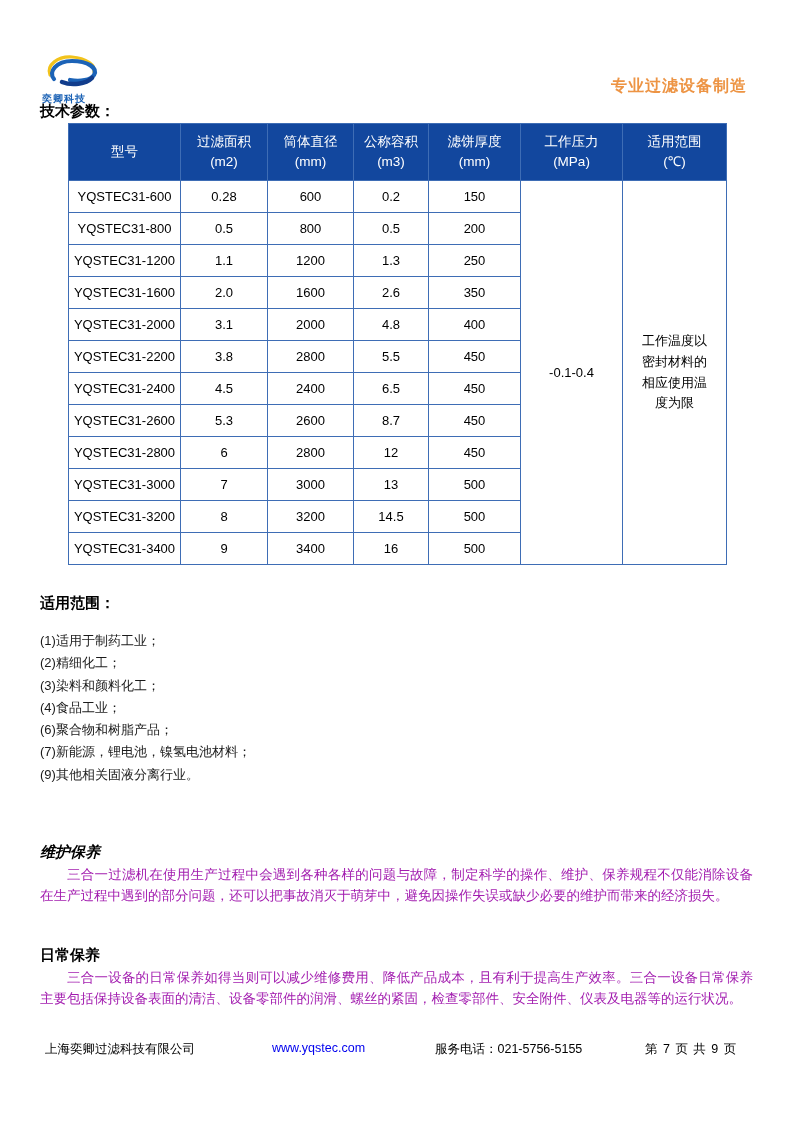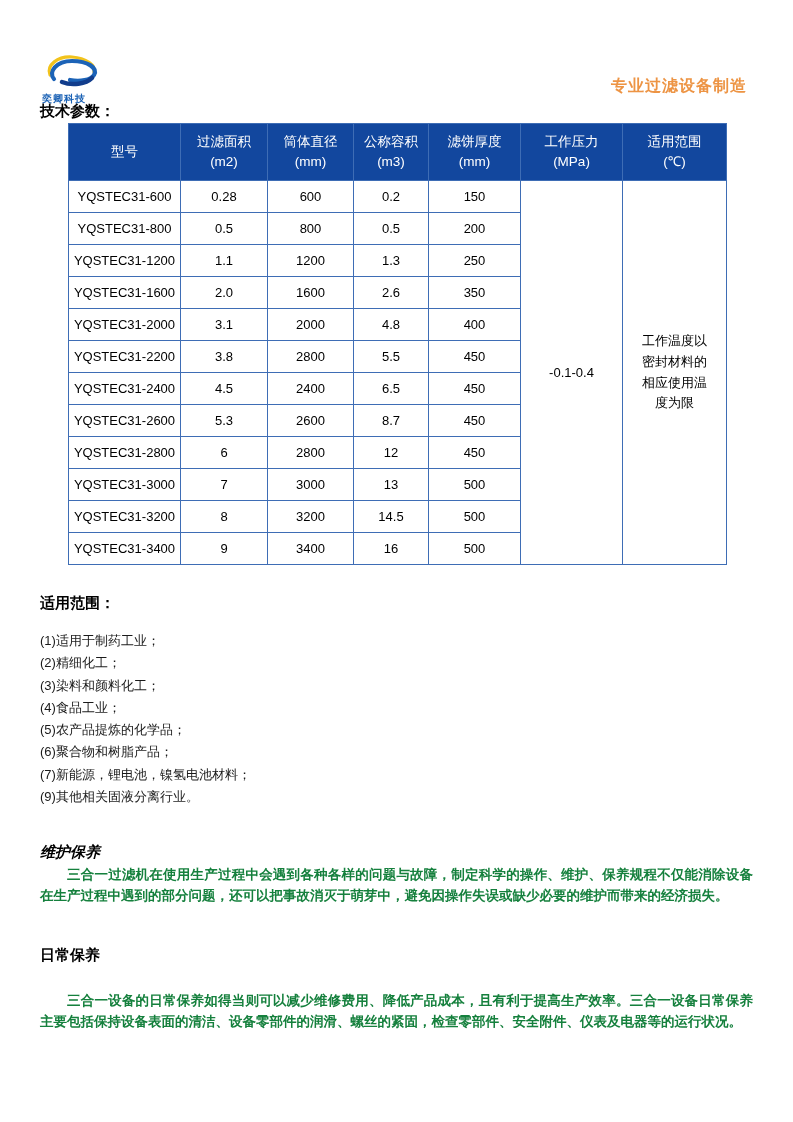--- a/index.html
+++ b/index.html
@@ -27,24 +27,24 @@
     height:57px; font-size:13.5px; line-height:1.45;
   }
   .param-table tbody td { height:32px; font-size:13px; background:#ffffff; }
   .merged-note { font-size:13px; line-height:1.6; padding:10px 14px; }
   
   .scope-list { position:absolute; left:40px; top:630px; font-size:13px; color:#1a1a1a; }
   .scope-list .list-item { height:22.3px; line-height:22.3px; white-space:nowrap; }
   
   .body-para {
     position:absolute; left:40px; width:713px;
-    font-size:13.5px; line-height:21px; text-align:justify; text-indent:2em; color:#15803d;font-weight:bold;
+    font-size:13.5px; line-height:21px; text-align:justify; text-indent:2em; color:#a21caf;
   }
   #maint-para { top:864px; }
-  #daily-para { top:990px; }
+  #daily-para { top:967px; }
   
   .footer { position:absolute; left:0; top:1041px; width:793px; height:20px; font-size:12.5px; }
   .footer span, .footer a { position:absolute; white-space:nowrap; }
   .footer-company { left:45px; }
   .footer-site { left:272px; color:#0000ee; text-decoration:none; }
   .footer-phone { left:435px; }
   .footer-page { left:645px; letter-spacing:1px; }
 </style>
 </head>
 <body>
@@ -195,26 +195,31 @@
         </tr>
       </tbody>
   </table>
 
   <div class="sec-title" id="scope-title">适用范围：</div>
   <div class="scope-list">
       <div class="list-item">(1)适用于制药工业；</div>
       <div class="list-item">(2)精细化工；</div>
       <div class="list-item">(3)染料和颜料化工；</div>
       <div class="list-item">(4)食品工业；</div>
-      <div class="list-item">(5)农产品提炼的化学品；</div>
       <div class="list-item">(6)聚合物和树脂产品；</div>
       <div class="list-item">(7)新能源，锂电池，镍氢电池材料；</div>
       <div class="list-item">(9)其他相关固液分离行业。</div>
     </div>
 
   <div class="sec-title" id="maint-title">维护保养</div>
   <div class="body-para" id="maint-para">三合一过滤机在使用生产过程中会遇到各种各样的问题与故障，制定科学的操作、维护、保养规程不仅能消除设备在生产过程中遇到的部分问题，还可以把事故消灭于萌芽中，避免因操作失误或缺少必要的维护而带来的经济损失。</div>
 
   <div class="sec-title" id="daily-title">日常保养</div>
   <div class="body-para" id="daily-para">三合一设备的日常保养如得当则可以减少维修费用、降低产品成本，且有利于提高生产效率。三合一设备日常保养主要包括保持设备表面的清洁、设备零部件的润滑、螺丝的紧固，检查零部件、安全附件、仪表及电器等的运行状况。</div>
 
+  <div class="footer">
+    <span class="footer-company">上海奕卿过滤科技有限公司</span>
+    <a class="footer-site" href="#">www.yqstec.com</a>
+    <span class="footer-phone">服务电话：021-5756-5155</span>
+    <span class="footer-page">第 7 页 共 9 页</span>
+  </div>
 
 </div>
 
 </body></html>

